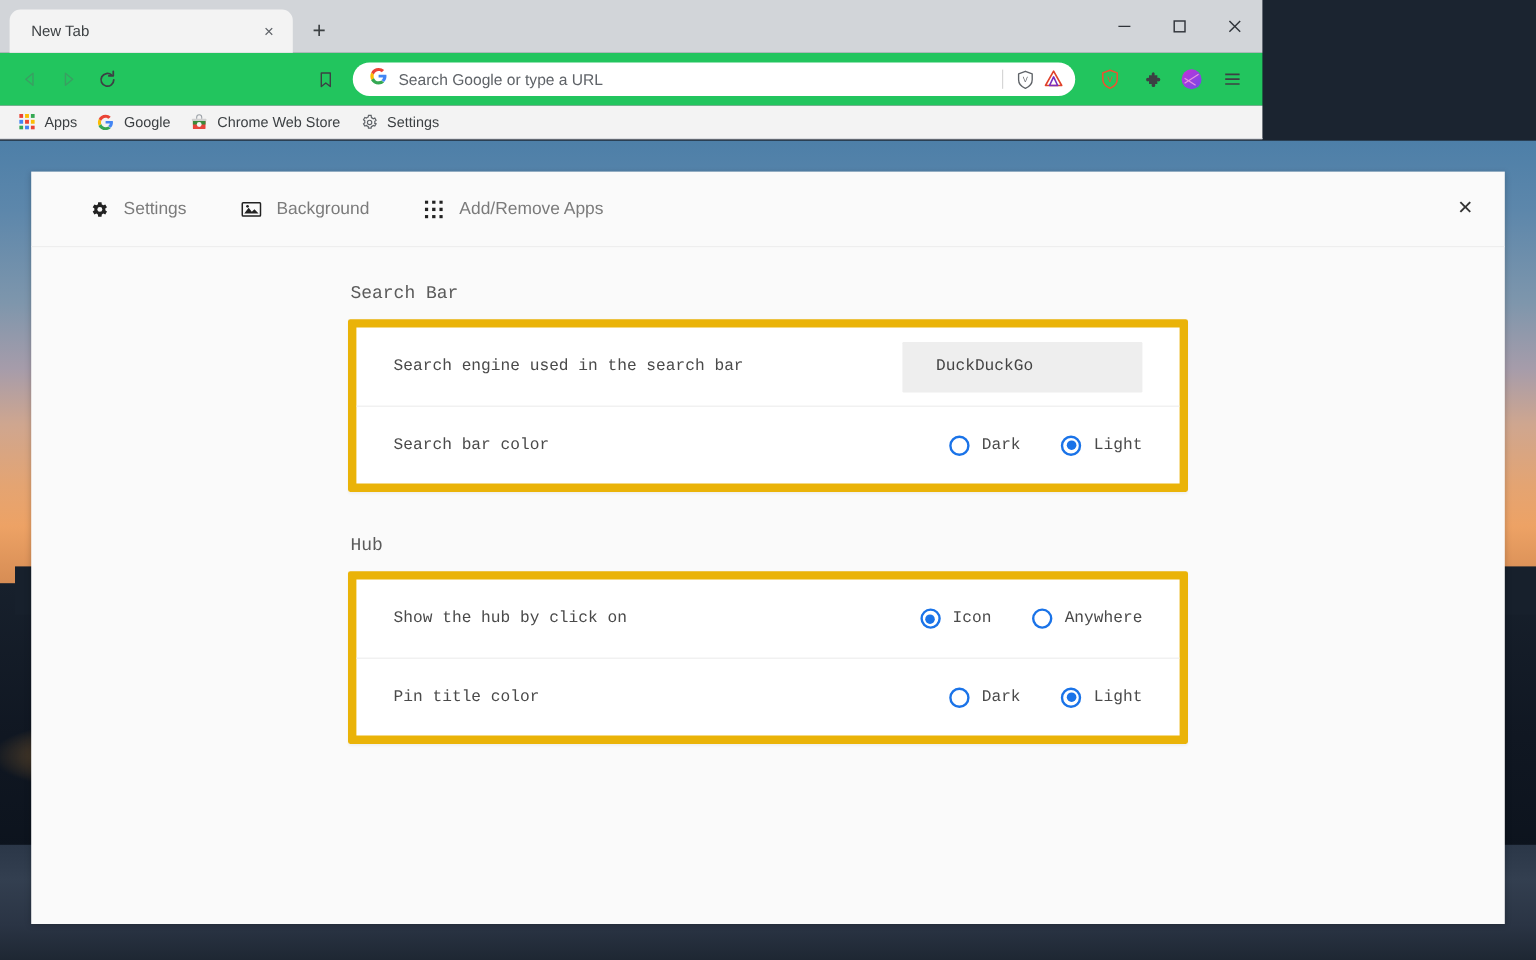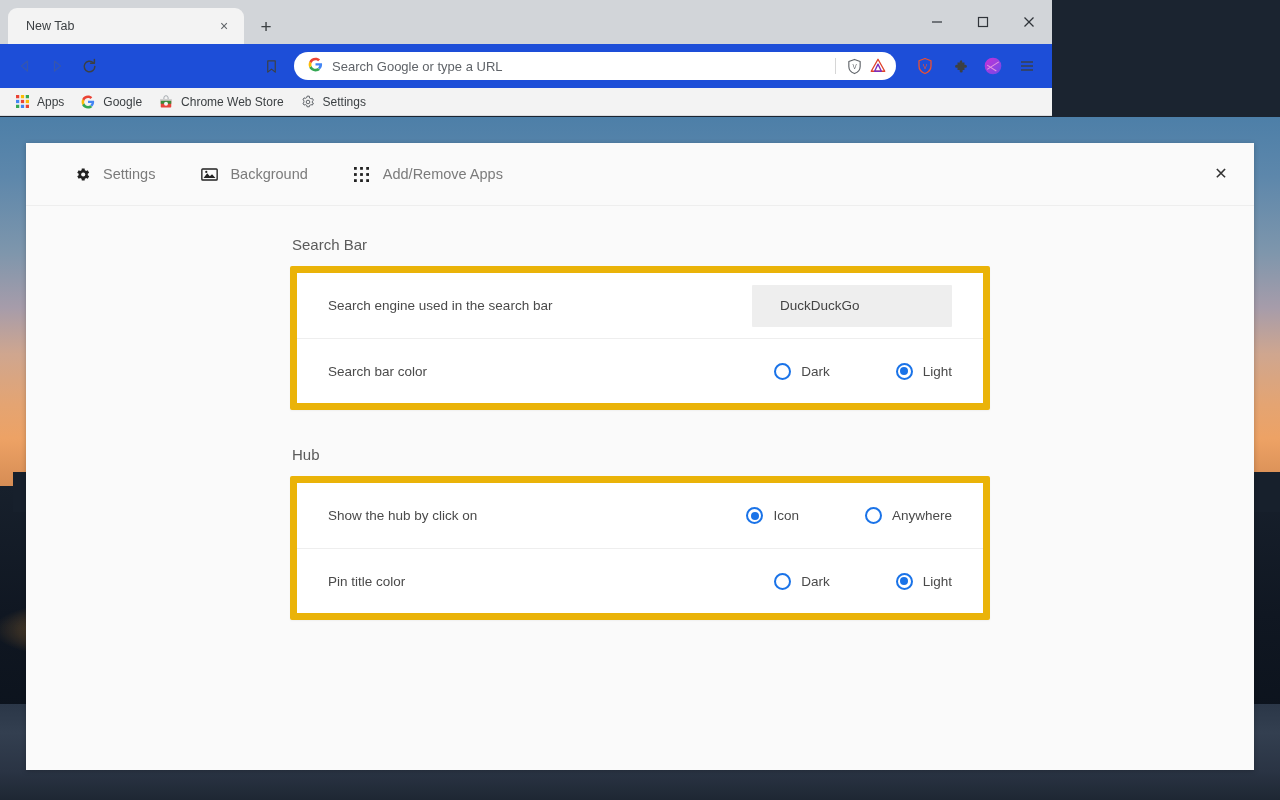--- a/index.html
+++ b/index.html
@@ -41,21 +41,21 @@
     position: absolute; right: 0; top: 0; height: 44px;
     display: flex; align-items: center;
   }
   .win-btn {
     width: 46px; height: 44px; display: flex; align-items: center;
     justify-content: center; color: #30343a; font-size: 13px;
   }
   .win-btn svg { display: block; }
 
   .toolbar {
-    height: 44px; background: #1d4ed8;
+    height: 44px; background: #22c55e;
     display: flex; align-items: center; padding: 0 10px;
   }
   .tb-icon {
     width: 30px; height: 30px; display: flex; align-items: center;
     justify-content: center; margin-right: 2px; border-radius: 50%;
   }
   .tb-icon.disabled { opacity: .38; }
   .omnibox {
     flex: 1; height: 28px; background: #fff; border-radius: 14px;
     display: flex; align-items: center; padding: 0 6px 0 14px;
@@ -190,21 +190,21 @@
   }
   .pnav-ico { width: 20px; height: 20px; display: flex; align-items: center; justify-content: center; }
   .pnav-label { font-size: 14.5px; color: #7b7b7b; margin-left: 11px; white-space: nowrap; }
   .panel-close {
     margin-left: auto; width: 30px; height: 30px;
     display: flex; align-items: center; justify-content: center;
     color: #333; font-size: 16px; line-height: 1;
   }
 
   .panel-body {
-    flex: 1; overflow: hidden; padding-top: 30px;
+    flex: 1; overflow: hidden; padding-top: 30px; font-family: Liberation Mono, monospace;
   }
   .content { width: 700px; margin: 0 auto; }
 
   .section-title {
     font-size: 15px; color: #5b5b5b; font-weight: 400;
     margin: 0 0 13px 2px;
   }
   .section + .section { margin-top: 36px; }
   .card {
     background: #fff; border: 7px solid #eab308; border-radius: 2px;
@@ -230,21 +230,21 @@
   .toggle .track {
     position: absolute; left: 0; top: 3px; width: 38px; height: 14px;
     border-radius: 7px; background: #93b5f2;
   }
   .toggle .thumb {
     position: absolute; right: 0; top: 0; width: 20px; height: 20px;
     border-radius: 50%; background: #1a73e8;
     box-shadow: 0 1px 3px rgba(0,0,0,.3);
   }
 
-  .radio-group { display: flex; align-items: center; gap: 32px; }
+  .radio-group { display: flex; align-items: center; }
   .radio-opt { display: flex; align-items: center; margin-left: 34px; cursor: pointer; }
   .radio-opt:first-child { margin-left: 0; }
   .radio {
     width: 17px; height: 17px; border-radius: 50%;
     border: 2px solid #1a73e8; position: relative; flex: none;
   }
   .radio.on::after {
     content: ""; position: absolute; left: 50%; top: 50%;
     width: 8px; height: 8px; border-radius: 50%; background: #1a73e8;
     transform: translate(-50%,-50%);

